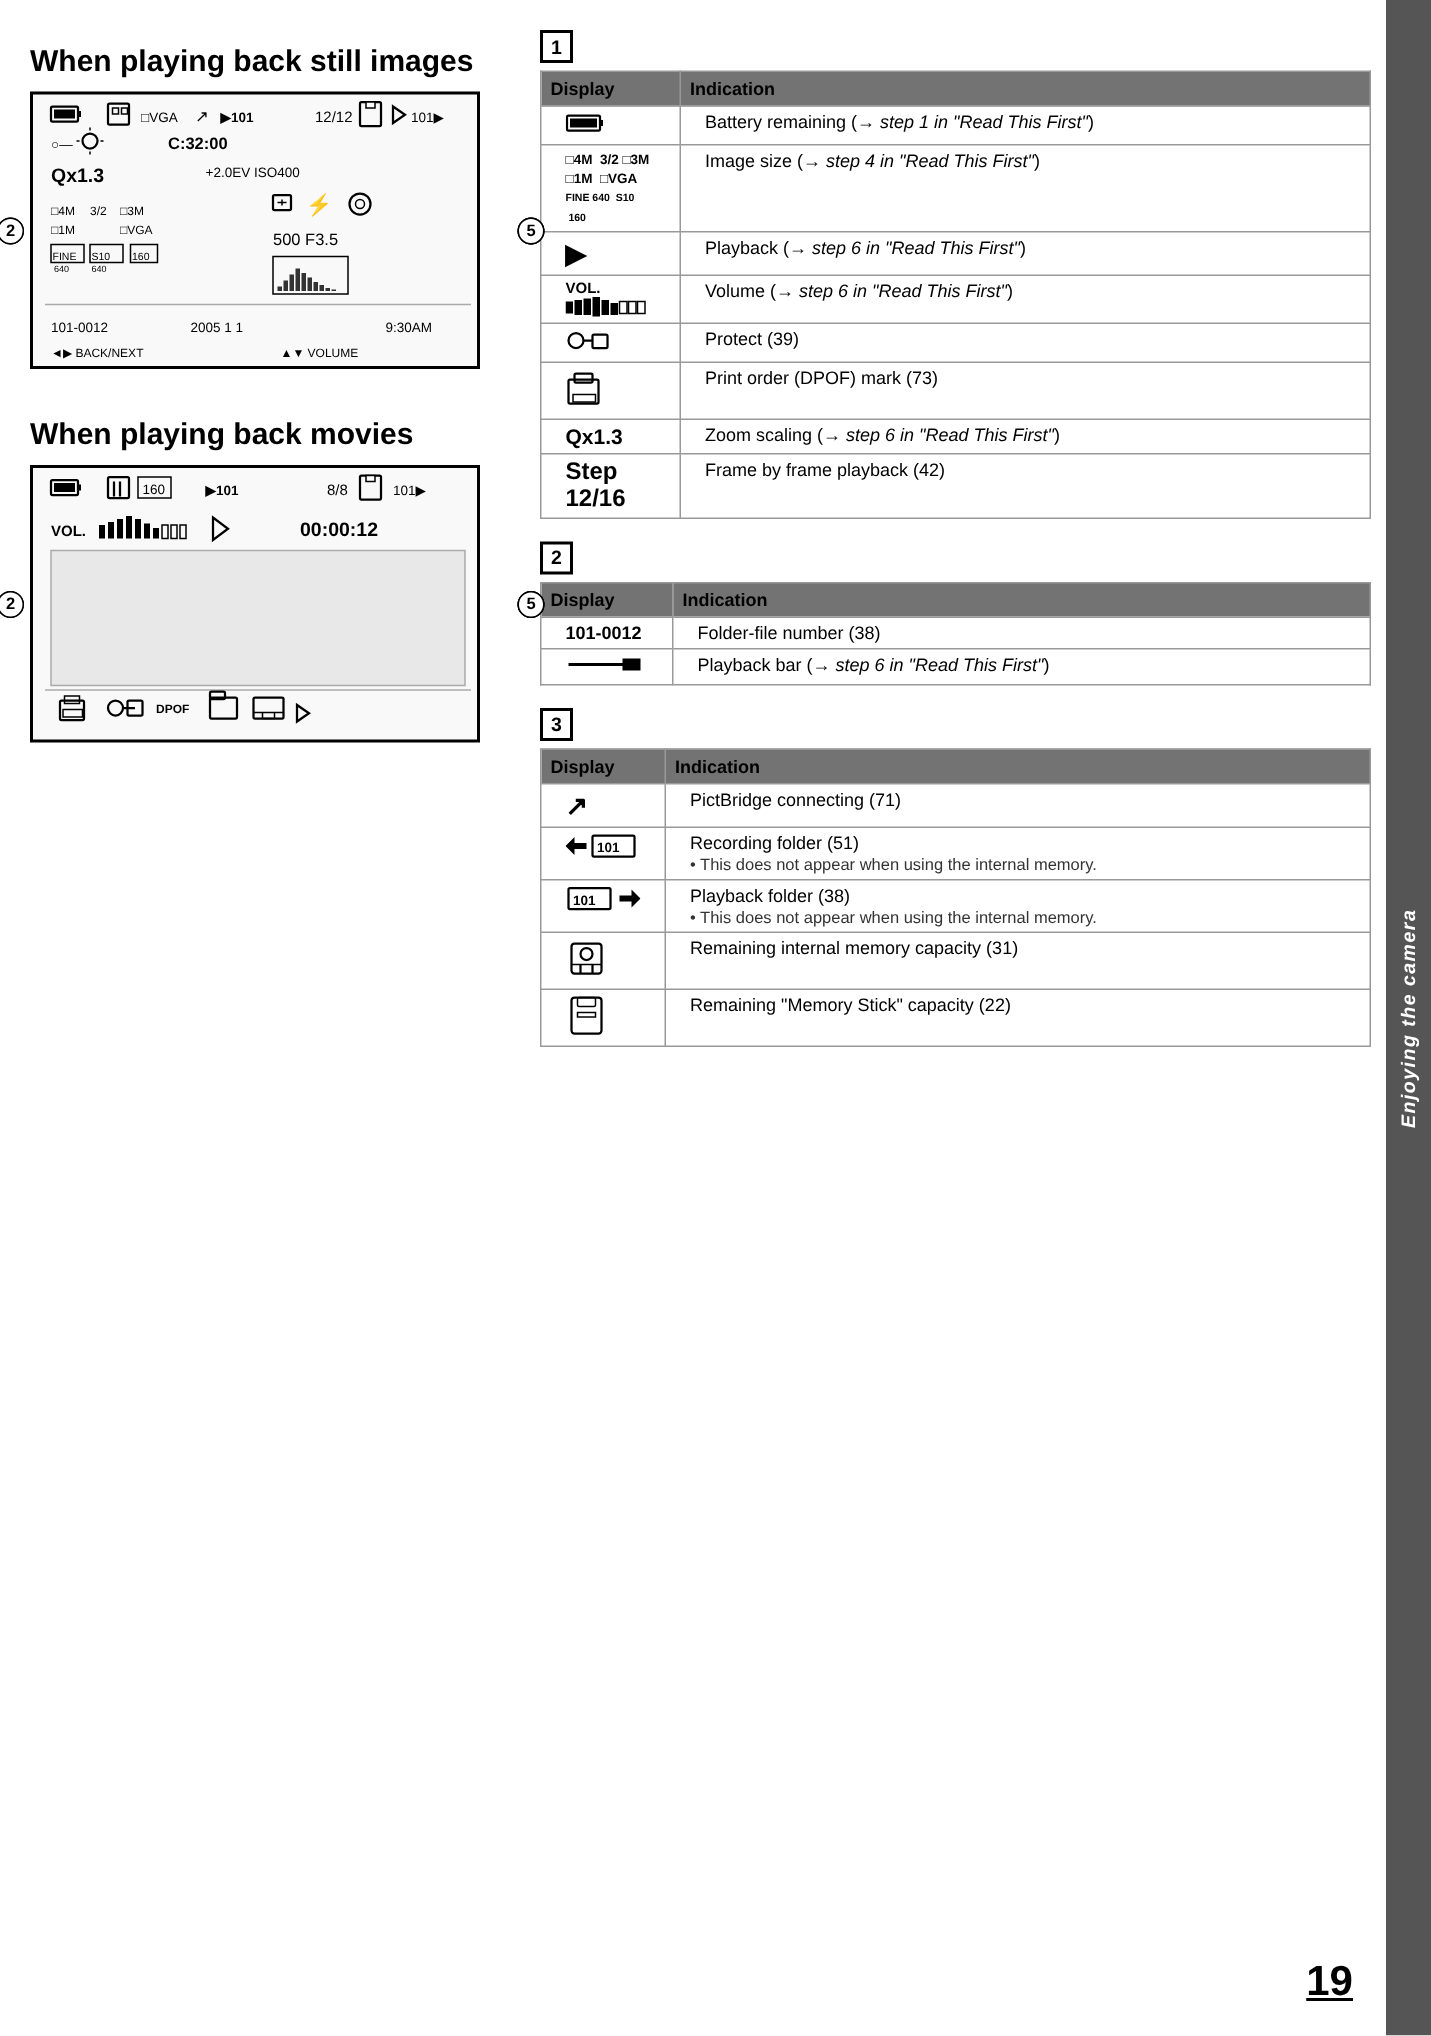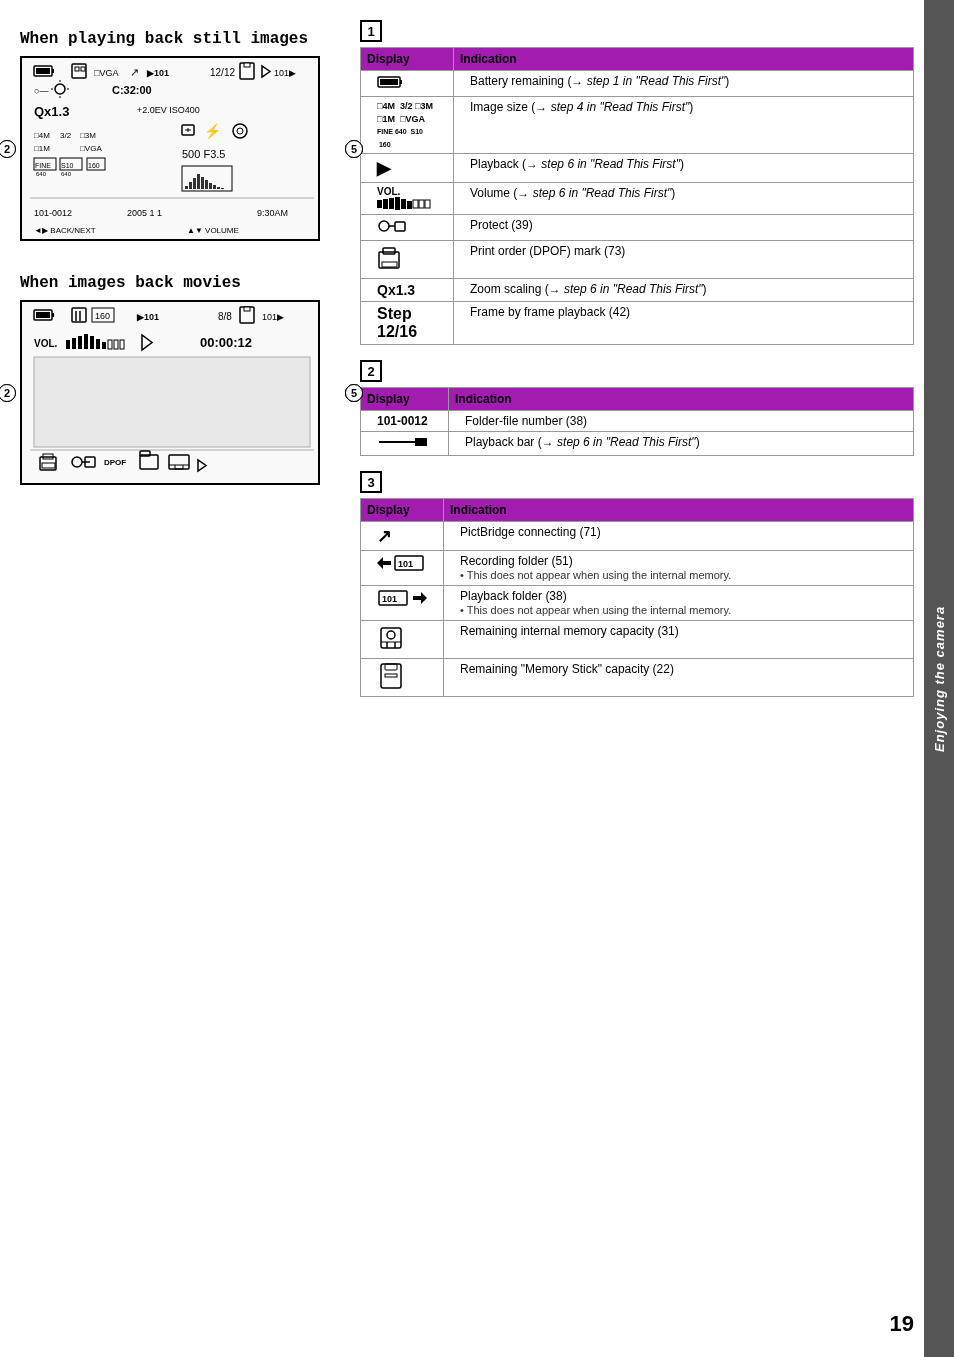--- a/index.html
+++ b/index.html
@@ -46,25 +46,24 @@
       float: left;
       padding-right: 15px;
     }
 
     .right-section {
       margin-left: 330px;
       padding-left: 10px;
     }
 
     h2 {
-      font-size: 16px;
+      font-size: 20px;
       font-weight: bold;
       margin-bottom: 8px;
       margin-top: 10px;
-      font-family: Liberation Mono, monospace;
     }
 
     
     .label-box {
       position: absolute;
       background: #fff;
       border: 1px solid #000;
       border-radius: 50%;
       width: 18px;
       height: 18px;
@@ -90,21 +89,21 @@
 
     
     .info-table {
       width: 100%;
       border-collapse: collapse;
       margin-bottom: 15px;
       font-size: 12px;
     }
 
     .info-table th {
-      background: #a21caf;
+      background: #737373;
       border: 1px solid #999;
       padding: 4px 6px;
       text-align: left;
       font-weight: bold;
     }
 
     .info-table td {
       border: 1px solid #999;
       padding: 3px 16px;
       vertical-align: top;
@@ -121,23 +120,24 @@
 
     .bullet-text {
       font-size: 11px;
       color: #333;
     }
 
     
     .page-number {
       position: absolute;
       bottom: 20px;
-      right: 40px;
-      font-size: 22px;
-      font-weight: bold;
+      right: 52px;
+      font-size: 28px;
+      font-weight: bold;
+      text-decoration: underline;
     }
 
     
     .diagram-wrapper {
       position: relative;
       display: inline-block;
       margin-bottom: 15px;
     }
 
     
@@ -274,21 +274,21 @@
         <div class="side-labels">
           <div class="label-box">3</div>
           <div class="label-box">4</div>
           <div class="label-box">5</div>
         </div>
       </div>
 
       <br style="clear:both;">
 
       
-      <h2 style="margin-top:15px;">When images back movies</h2>
+      <h2 style="margin-top:15px;">When playing back movies</h2>
 
       <div class="diagram-wrapper">
         
         <div class="left-labels">
           <div class="label-box">1</div>
           <div class="label-box">2</div>
         </div>
 
         <svg width="300" height="185" style="border:2px solid #000; background:#f9f9f9; display:block;">
 

